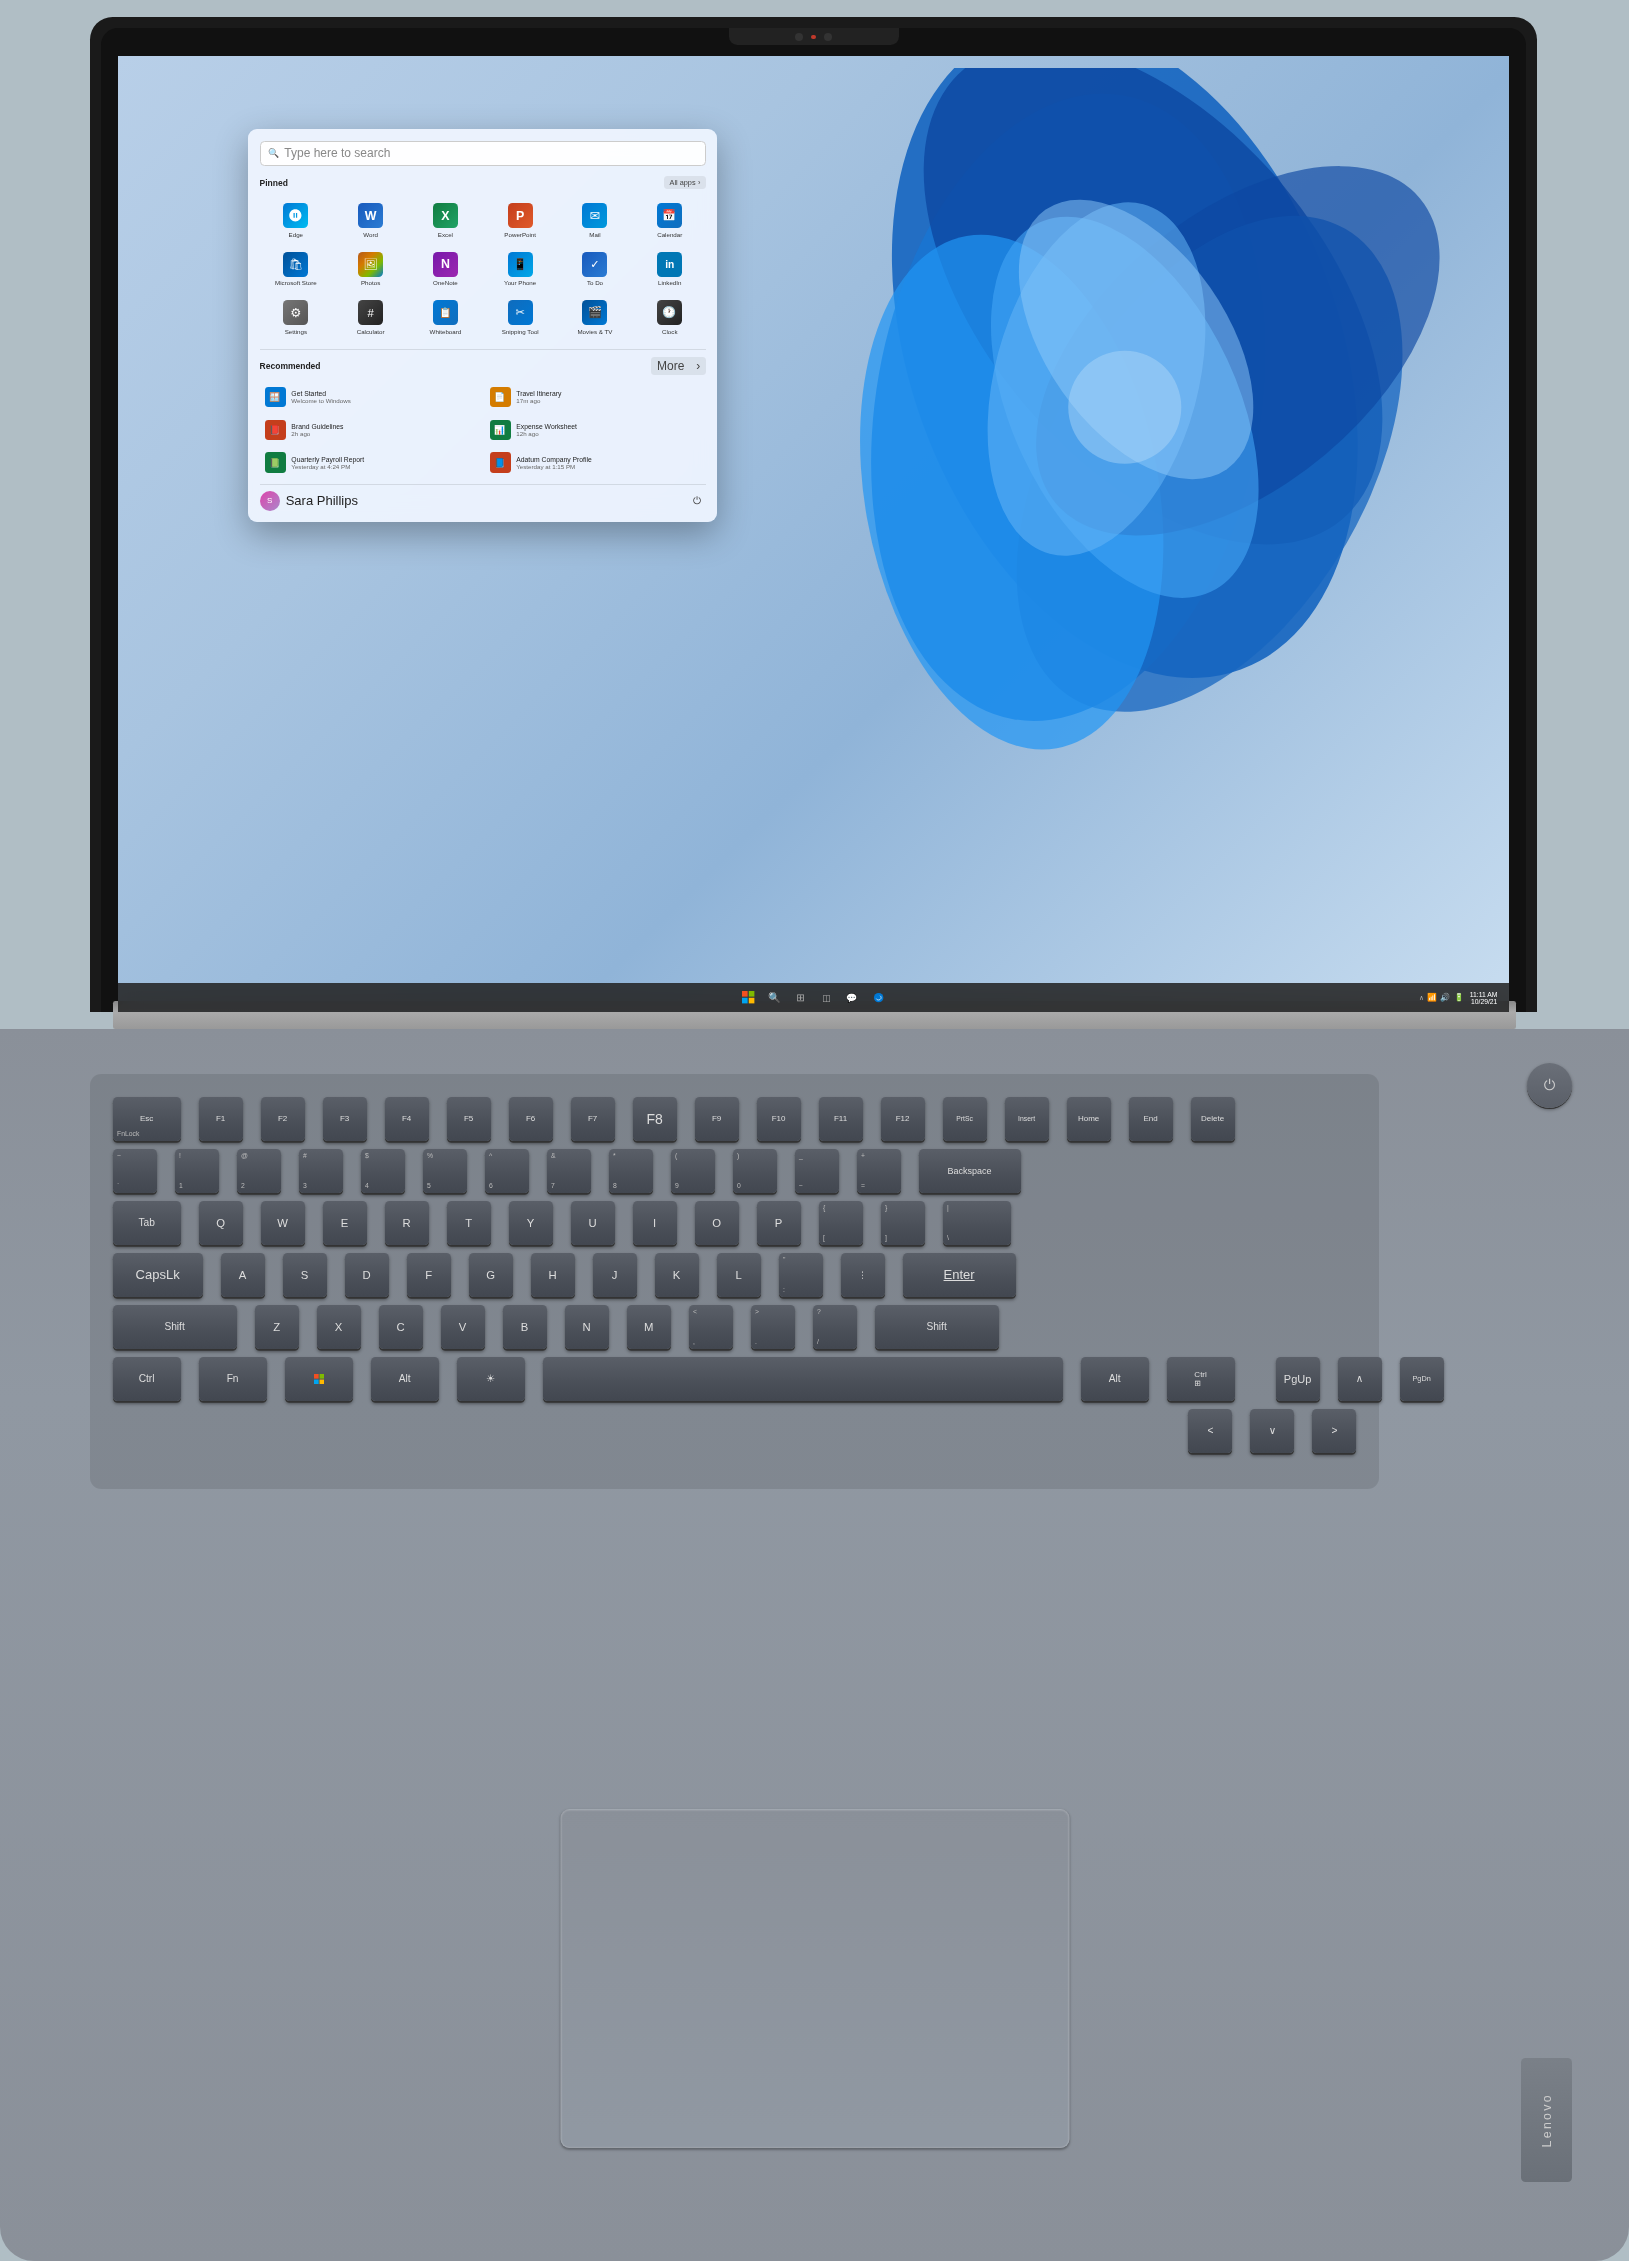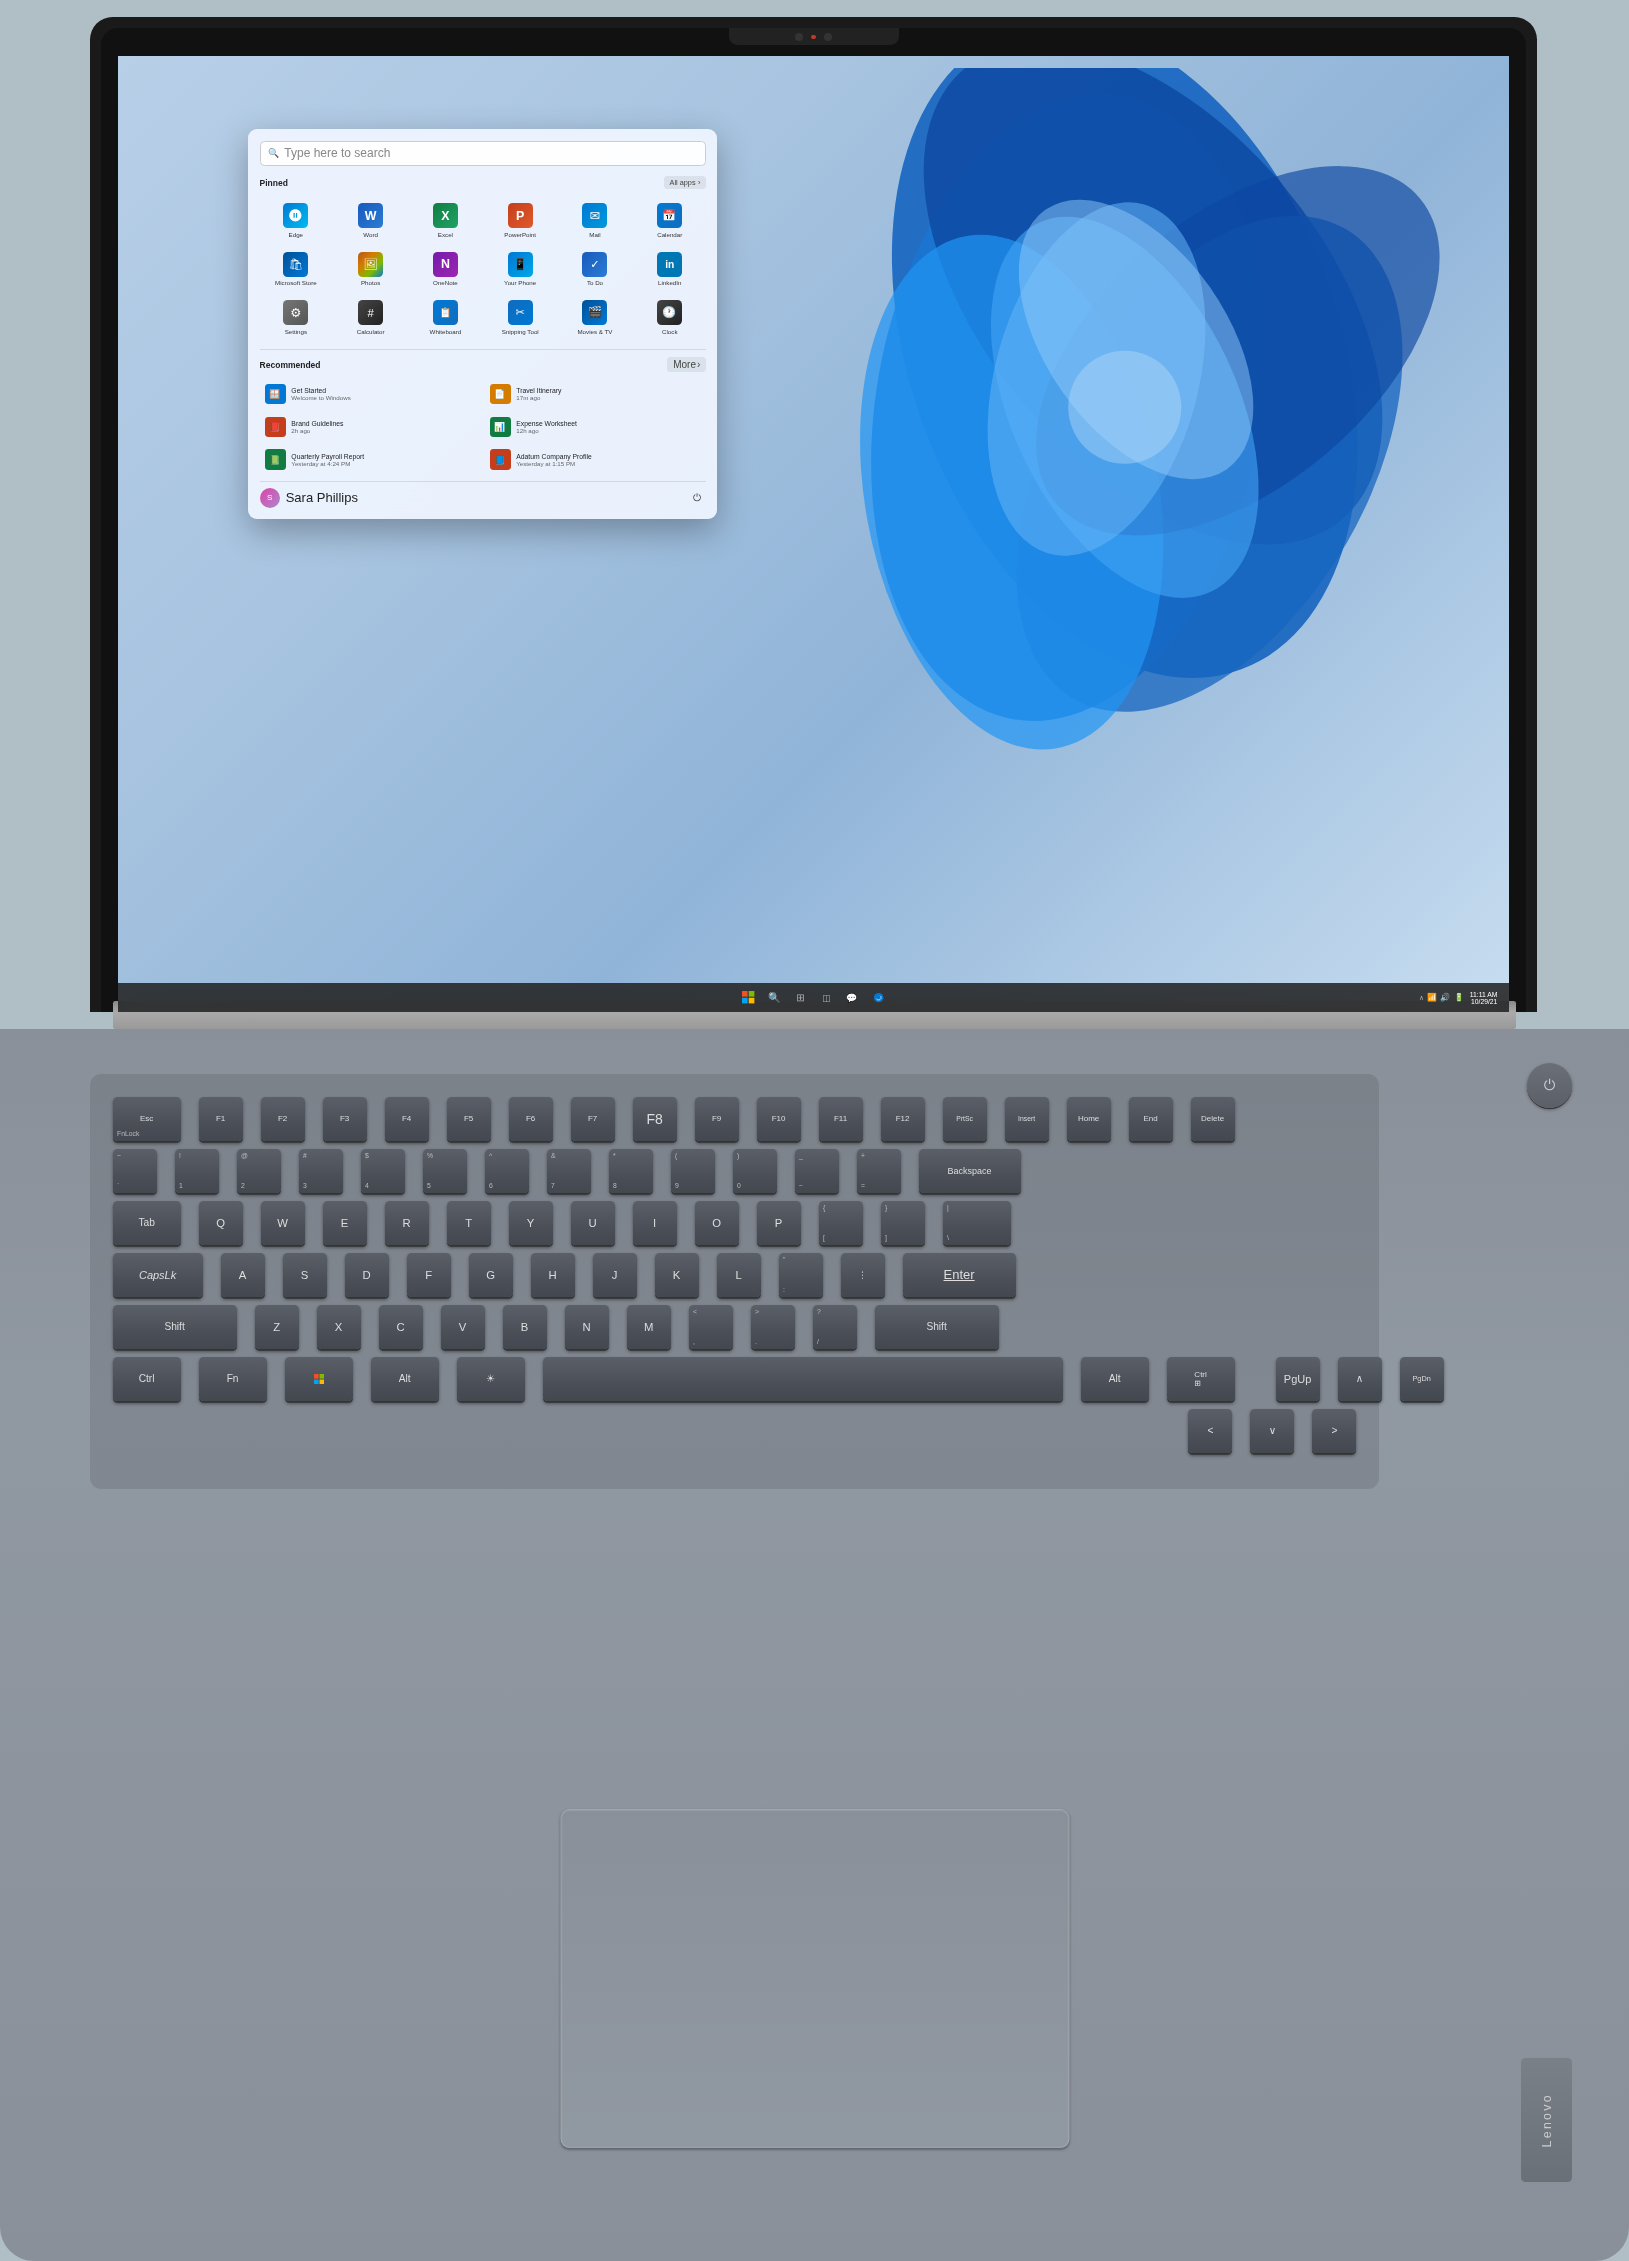--- a/index.html
+++ b/index.html
@@ -142,25 +142,25 @@
     .icon-clock { background: linear-gradient(135deg, #444, #222); }
 
     .divider { height: 0.6px; background: rgba(0,0,0,0.1); margin: 6.8px 0; }
 
     .recommended-header {
       display: flex; justify-content: space-between; align-items: center;
       margin-bottom: 6.8px;
     }
     .recommended-label { font-size: 8.5px; font-weight: 600; color: #222; }
     .more-btn {
-      font-size: 10px; color: #444;
+      font-size: 12px; color: #444;
       background: rgba(0,0,0,0.07);
       border-radius: 3.4px;
       padding: 2.3px 5.7px;
-      display: flex; align-items: center; gap: 1px;
+      display: flex; align-items: center; gap: 12px;
     }
 
     .rec-grid {
       display: grid;
       grid-template-columns: 1fr 1fr;
       gap: 3.4px;
       margin-bottom: 6.8px;
     }
     .rec-item {
       display: flex; align-items: center; gap: 5.7px;
@@ -686,21 +686,21 @@
             <span class="sup">}</span>
             <span class="sub">]</span>
           </div>
         <div class="key key-wide">
             <span class="sup">|</span>
             <span class="sub">\</span>
           </div>
       </div>
 
       <div class="key-row">
-        <div class="key key-wider" style="font-size:11px;font-style:italic;">CapsLk</div>
+        <div class="key key-wider" style="font-size:13px;">CapsLk</div>
         <div class="key">A</div>
         <div class="key">S</div>
         <div class="key">D</div>
         <div class="key">F</div>
         <div class="key">G</div>
         <div class="key">H</div>
         <div class="key">J</div>
         <div class="key">K</div>
         <div class="key">L</div>
         <div class="key">

